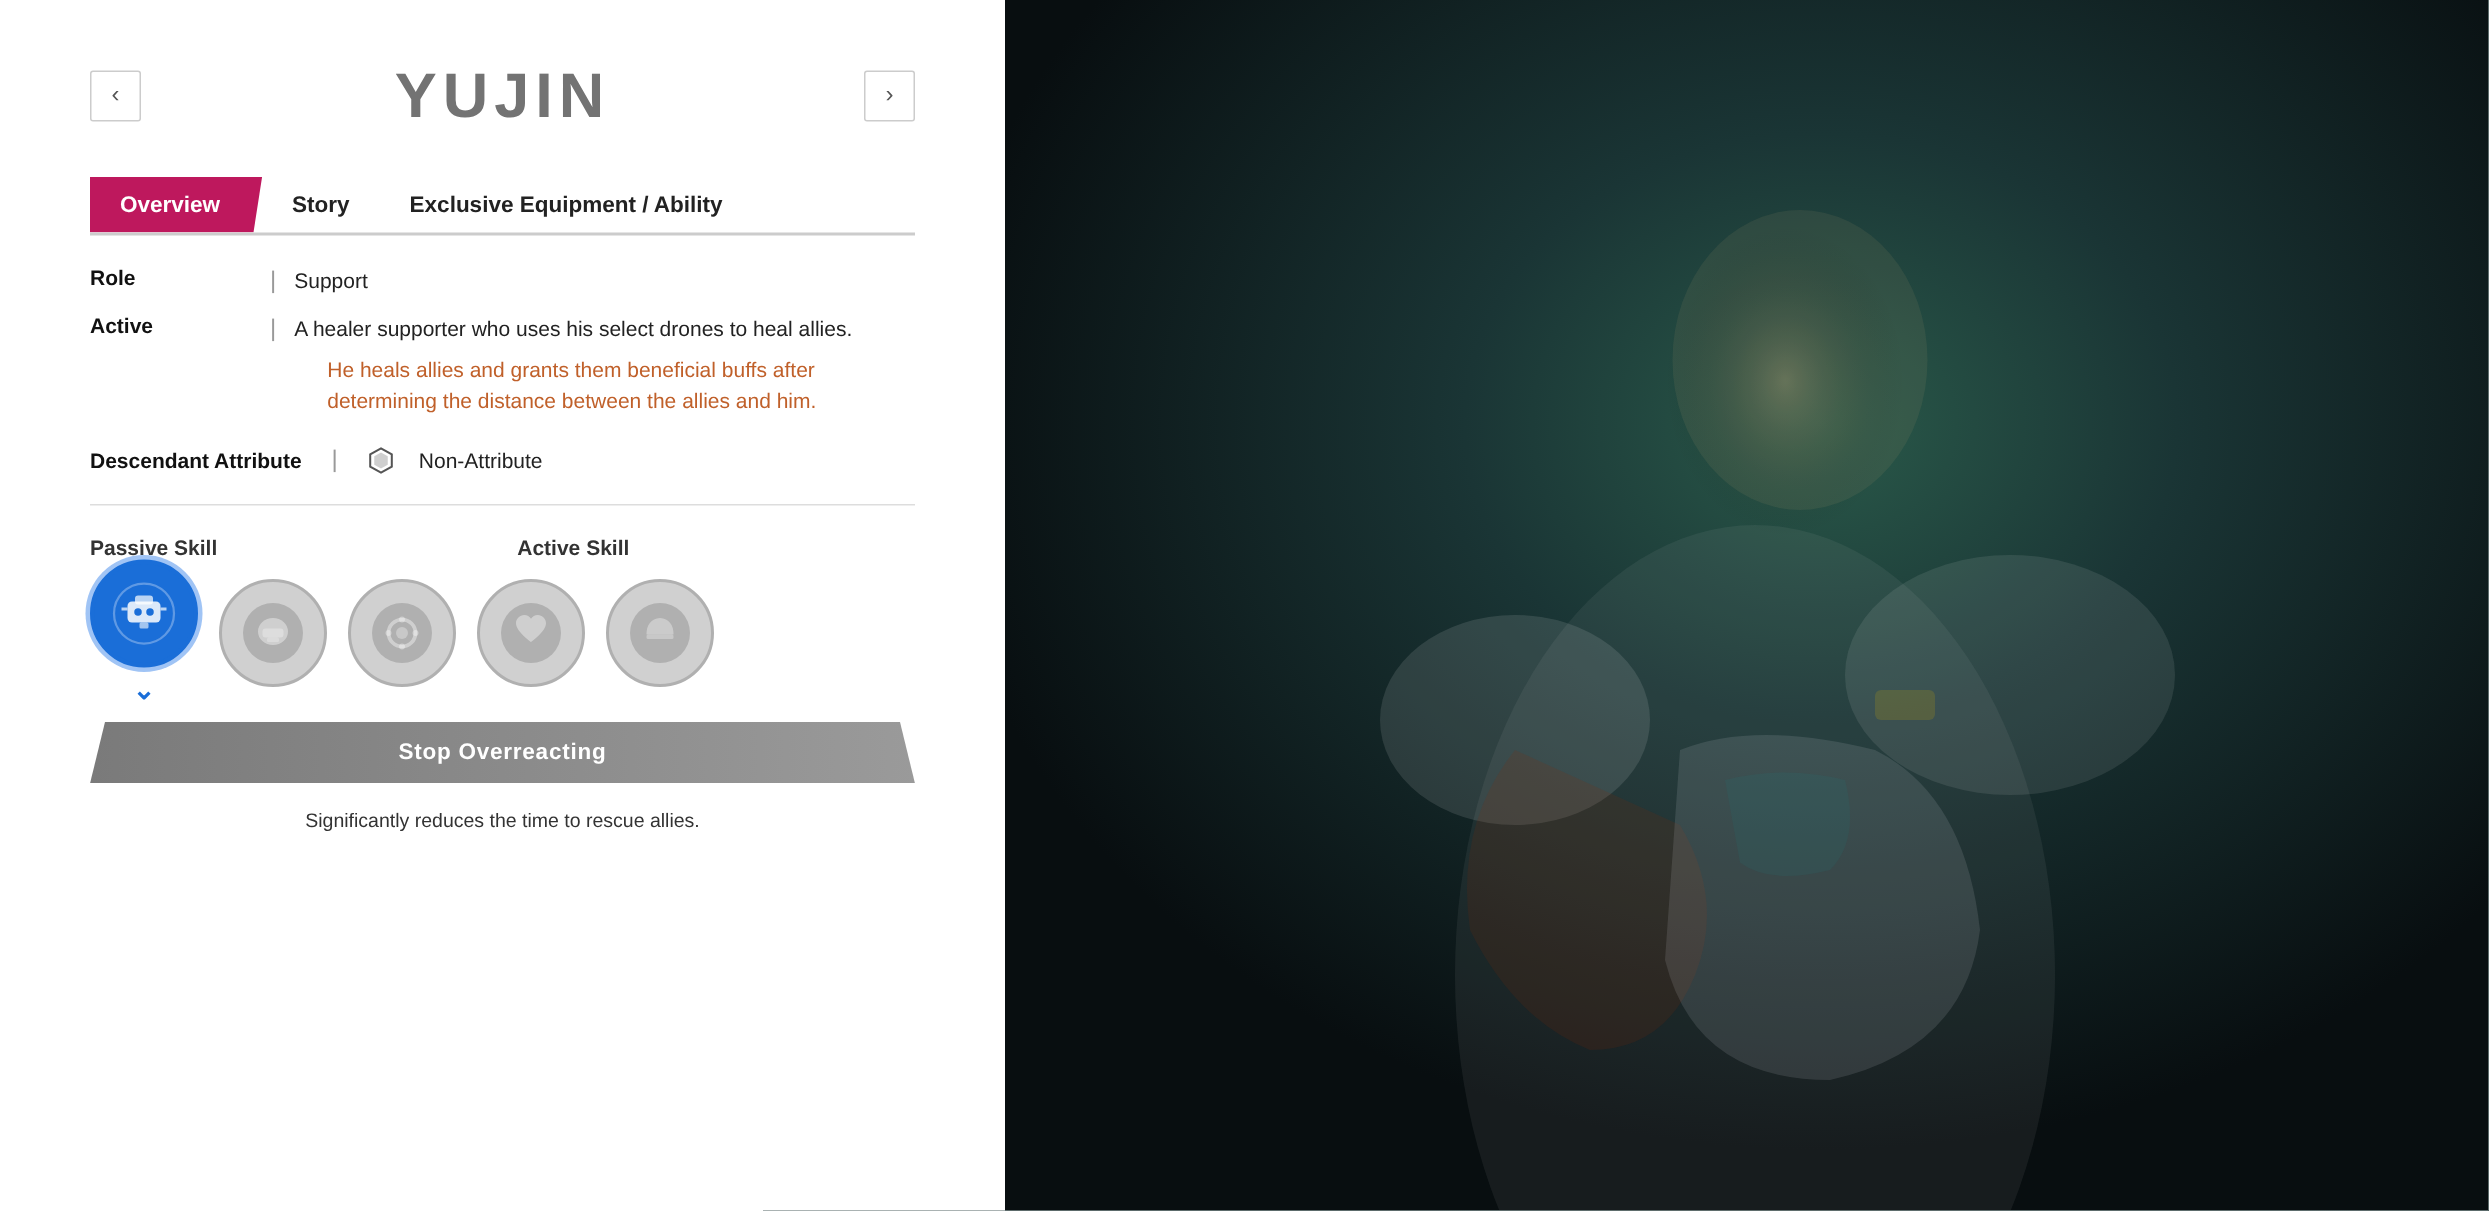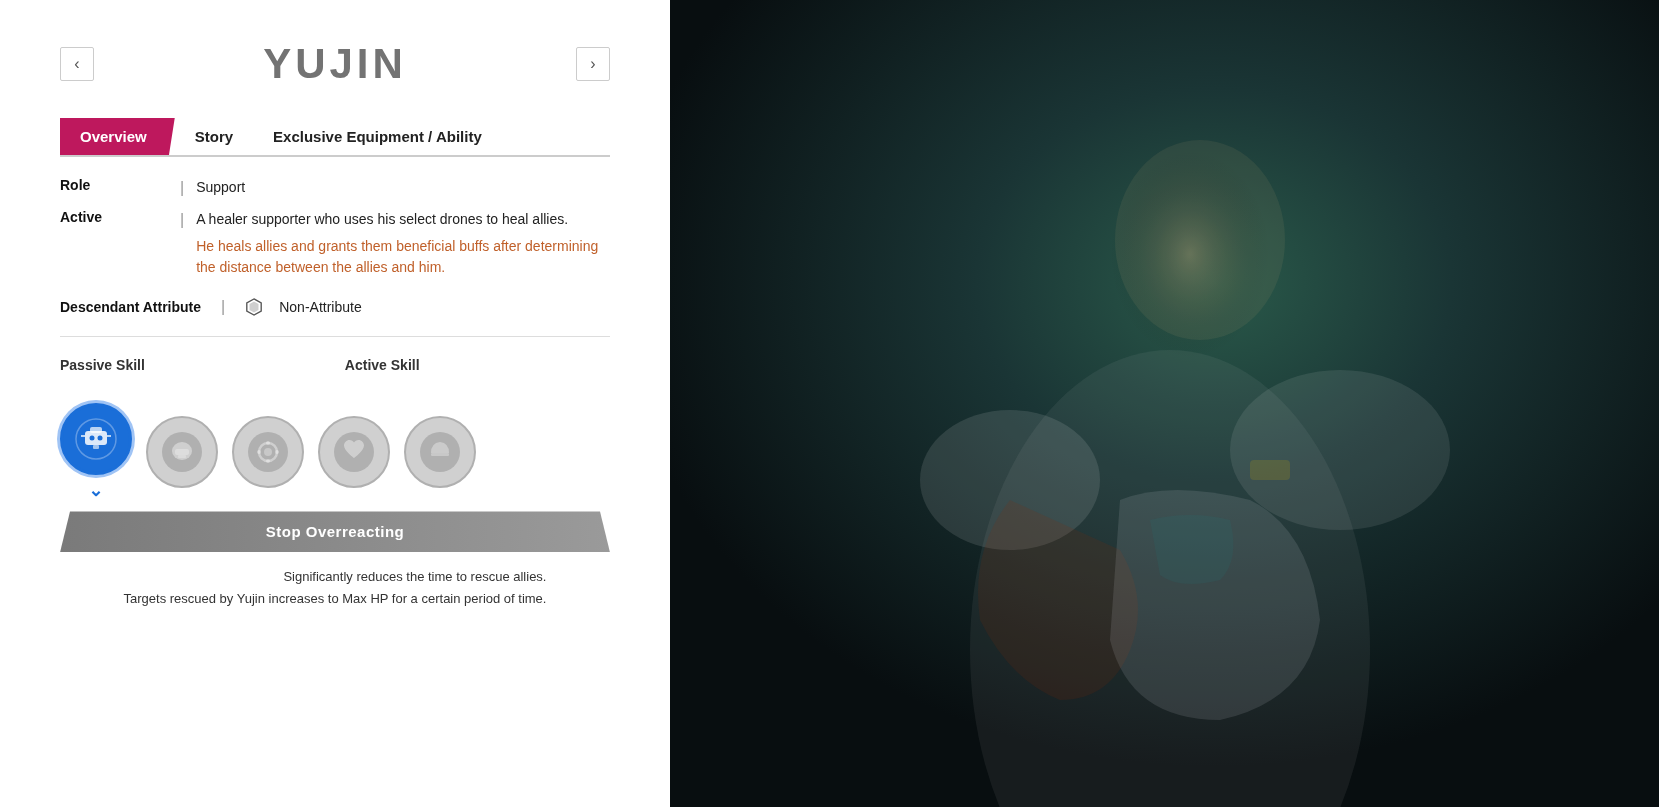--- a/index.html
+++ b/index.html
@@ -139,21 +139,21 @@
     }
     .divider-line {
       width: 100%;
       height: 1px;
       background: #ddd;
       margin: 14px 0 20px 0;
     }
     .skills-header {
       display: flex;
       width: 100%;
-      margin-bottom: 30px;
+      margin-bottom: 0;
     }
     .skills-label {
       font-size: 14px;
       font-weight: 600;
       color: #333;
     }
     .skills-label-active {
       margin-left: 200px;
     }
     .skills-icons-row {
@@ -274,21 +274,21 @@
     <div class="info-row">
       <span class="info-label">Role</span>
       <span class="info-divider">|</span>
       <span class="info-value">Support</span>
     </div>
     <div class="info-row">
       <span class="info-label">Active</span>
       <span class="info-divider">|</span>
       <div class="info-value">
         <div>A healer supporter who uses his select drones to heal allies.</div>
-        <div class="orange-text" style="margin-top:6px;">He heals allies and grants them beneficial buffs after determining the distance between the allies and him.</div>
+        <div class="orange-text" style="margin-top:6px;margin-left:22px;">He heals allies and grants them beneficial buffs after determining the distance between the allies and him.</div>
       </div>
     </div>
   </div>
 
   <div class="descendant-attr-row">
     <span class="attr-label">Descendant Attribute</span>
     <span class="attr-sep">|</span>
     <span class="attr-icon">
       <svg viewBox="0 0 20 20" width="18" height="18">
         <polygon points="10,1 18,5.5 18,14.5 10,19 2,14.5 2,5.5" fill="none" stroke="#555" stroke-width="1.5"></polygon>
@@ -371,21 +371,20 @@
         </svg>
       </div>
     </div>
 
   </div>
 
   <div class="skill-name-bar">Stop Overreacting</div>
 
   <div class="skill-desc">
     <div>Significantly reduces the time to rescue allies.</div>
-    <div>Targets rescued by Yujin increases to Max HP for a certain period of time.</div>
   </div>
 
 </div>
 
 <div class="right-panel">
   <div class="character-bg"></div>
   <div class="hex-overlay"></div>
   <div class="portrait-area"></div>
 
   <svg style="position:absolute;top:0;left:0;width:100%;height:100%;pointer-events:none;" viewBox="0 0 989 807" preserveAspectRatio="xMidYMid slice">

